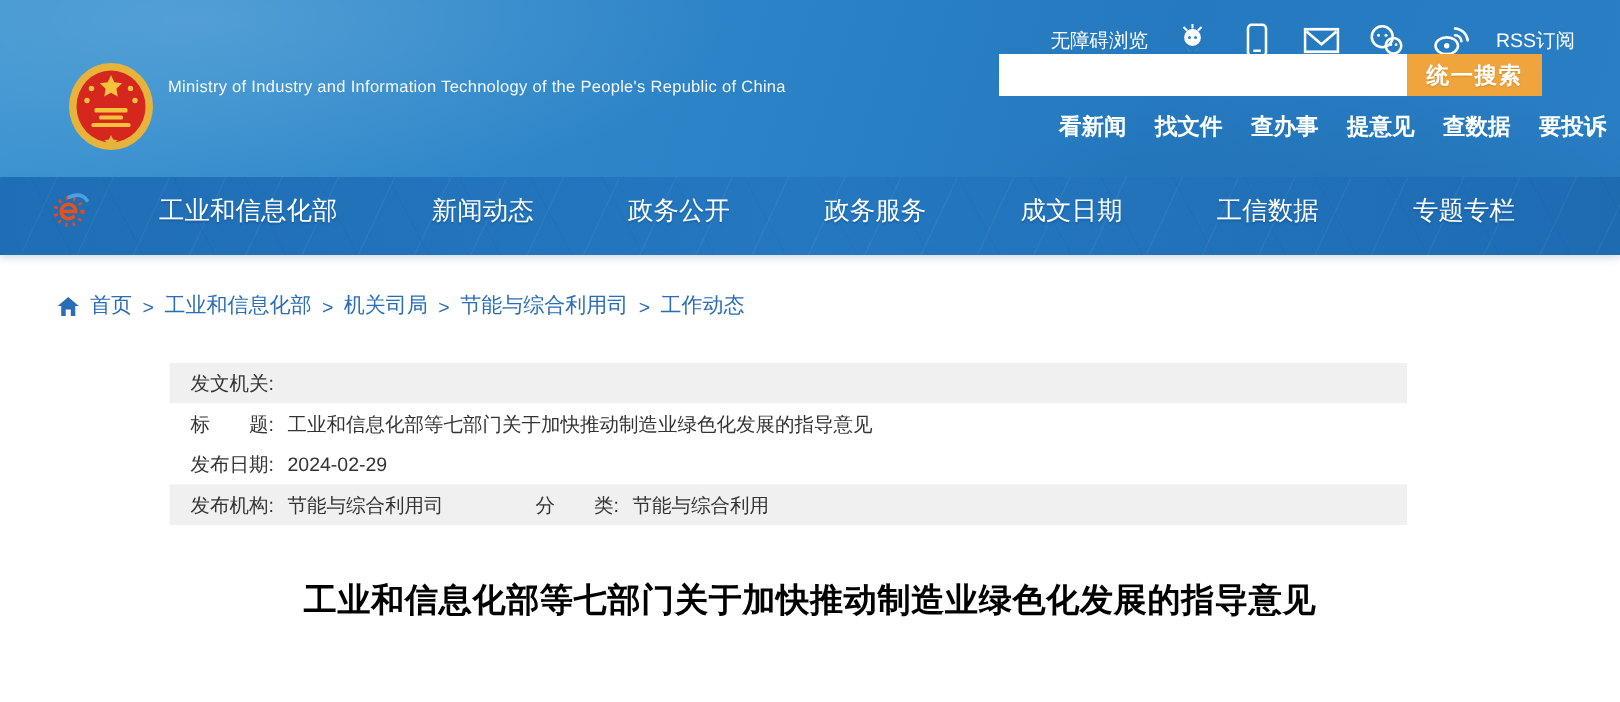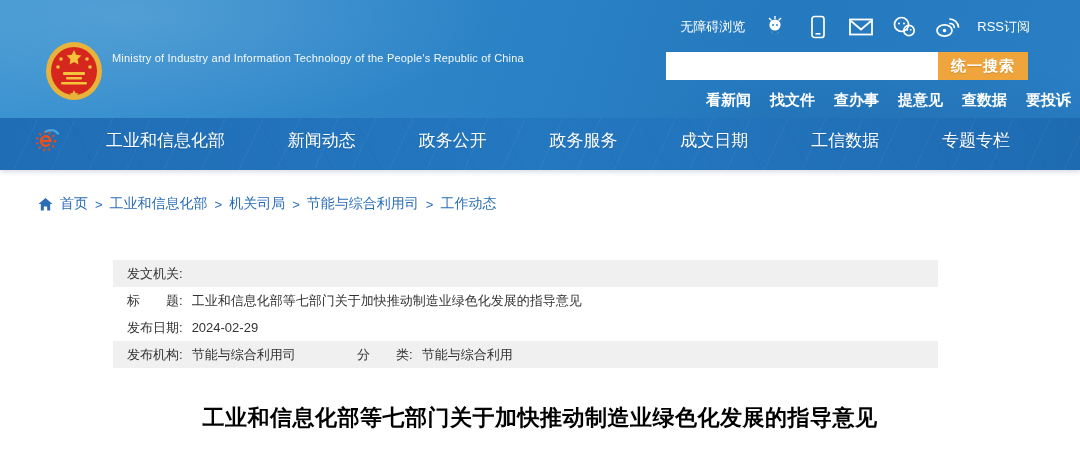--- a/index.html
+++ b/index.html
@@ -9,33 +9,33 @@
   
   .site-header{
     position:relative; width:1080px; height:170px; color:#fff;
     background:
       radial-gradient(ellipse 600px 200px at 12% 8%, rgba(255,255,255,.14), transparent 60%),
       radial-gradient(ellipse 500px 160px at 85% 90%, rgba(10,60,120,.18), transparent 60%),
       linear-gradient(108deg,#3a93d0 0%,#2e86c9 35%,#2579be 70%,#2a7fc4 100%);
     box-shadow:0 2px 5px rgba(25,60,110,.18);
   }
   .topbar{
-    position:absolute; top:14px; right:50px; display:flex; align-items:center; gap:17px;
+    position:absolute; top:14px; right:30px; display:flex; align-items:center; gap:17px;
     font-size:13px;
   }
   .topbar a{ color:#fff; text-decoration:none; }
   .ticon{ display:inline-flex; align-items:center; justify-content:center; width:26px; height:26px; cursor:pointer; }
 
   .emblem{ position:absolute; left:44px; top:41px; width:60px; height:62px; display:block; }
   .brand-text{ position:absolute; left:112px; top:45px; }
   .site-title{ font-size:30px; font-weight:bold; letter-spacing:2px; white-space:nowrap;
                text-shadow:0 1px 2px rgba(20,60,110,.35); }
   .site-subtitle{ font-size:11px; margin-top:7px; letter-spacing:.2px; opacity:.95; white-space:nowrap; }
 
-  .search-area{ position:absolute; left:666px; top:52px; width:362px; }
+  .search-area{ position:absolute; left:666px; top:36px; width:362px; }
   .search-row{ display:flex; }
   .search-input{ width:272px; height:28px; border:none; outline:none; background:#fff;
                  padding:0 8px; font-size:14px; }
   .search-btn{ width:90px; height:28px; border:none; cursor:pointer; background:#f0a53c;
                color:#fff; font-size:15px; font-weight:bold; letter-spacing:1px;
                font-family:inherit; text-shadow:0 1px 1px rgba(150,90,0,.35); }
   .quick-links{ margin-top:11px; display:flex; gap:19px; font-size:15px; font-weight:bold;margin-left:40px; }
   .quick-links a{ color:#fff; text-decoration:none; white-space:nowrap; }
 
   .main-nav{
@@ -52,21 +52,21 @@
              text-shadow:0 1px 1px rgba(20,60,110,.3); }
 
   
   .content{ background:#fff; }
   .breadcrumb{ margin:25px 16px 0 38px; display:flex; align-items:center; gap:7px;
                font-size:14px; color:#2a6db6; }
   .breadcrumb a{ color:#2a6db6; text-decoration:none; white-space:nowrap; }
   .breadcrumb .sep{ color:#2a6db6; font-size:13px; }
   .home-ic{ display:inline-flex; width:15px; height:15px; }
 
-  .meta-table{ margin:47px 0 0 113px; width:825px; font-size:13px; color:#333; }
+  .meta-table{ margin:29px 0 0 113px; width:825px; font-size:13px; color:#333; }
   .meta-row{ display:flex; align-items:center; height:27px; padding-left:14px; background:#fff; }
   .meta-row.gray{ background:#f0f0f0; }
   .meta-cell{ display:flex; align-items:center; }
   .meta-cell.first{ width:230px; }
   .meta-label{ color:#333; white-space:pre; }
   .meta-value{ margin-left:9px; color:#333; white-space:nowrap; }
 
   .article-title{ margin-top:35px; text-align:center; font-size:22px; font-weight:bold;
                   color:#000; letter-spacing:.5px; }
 </style>

